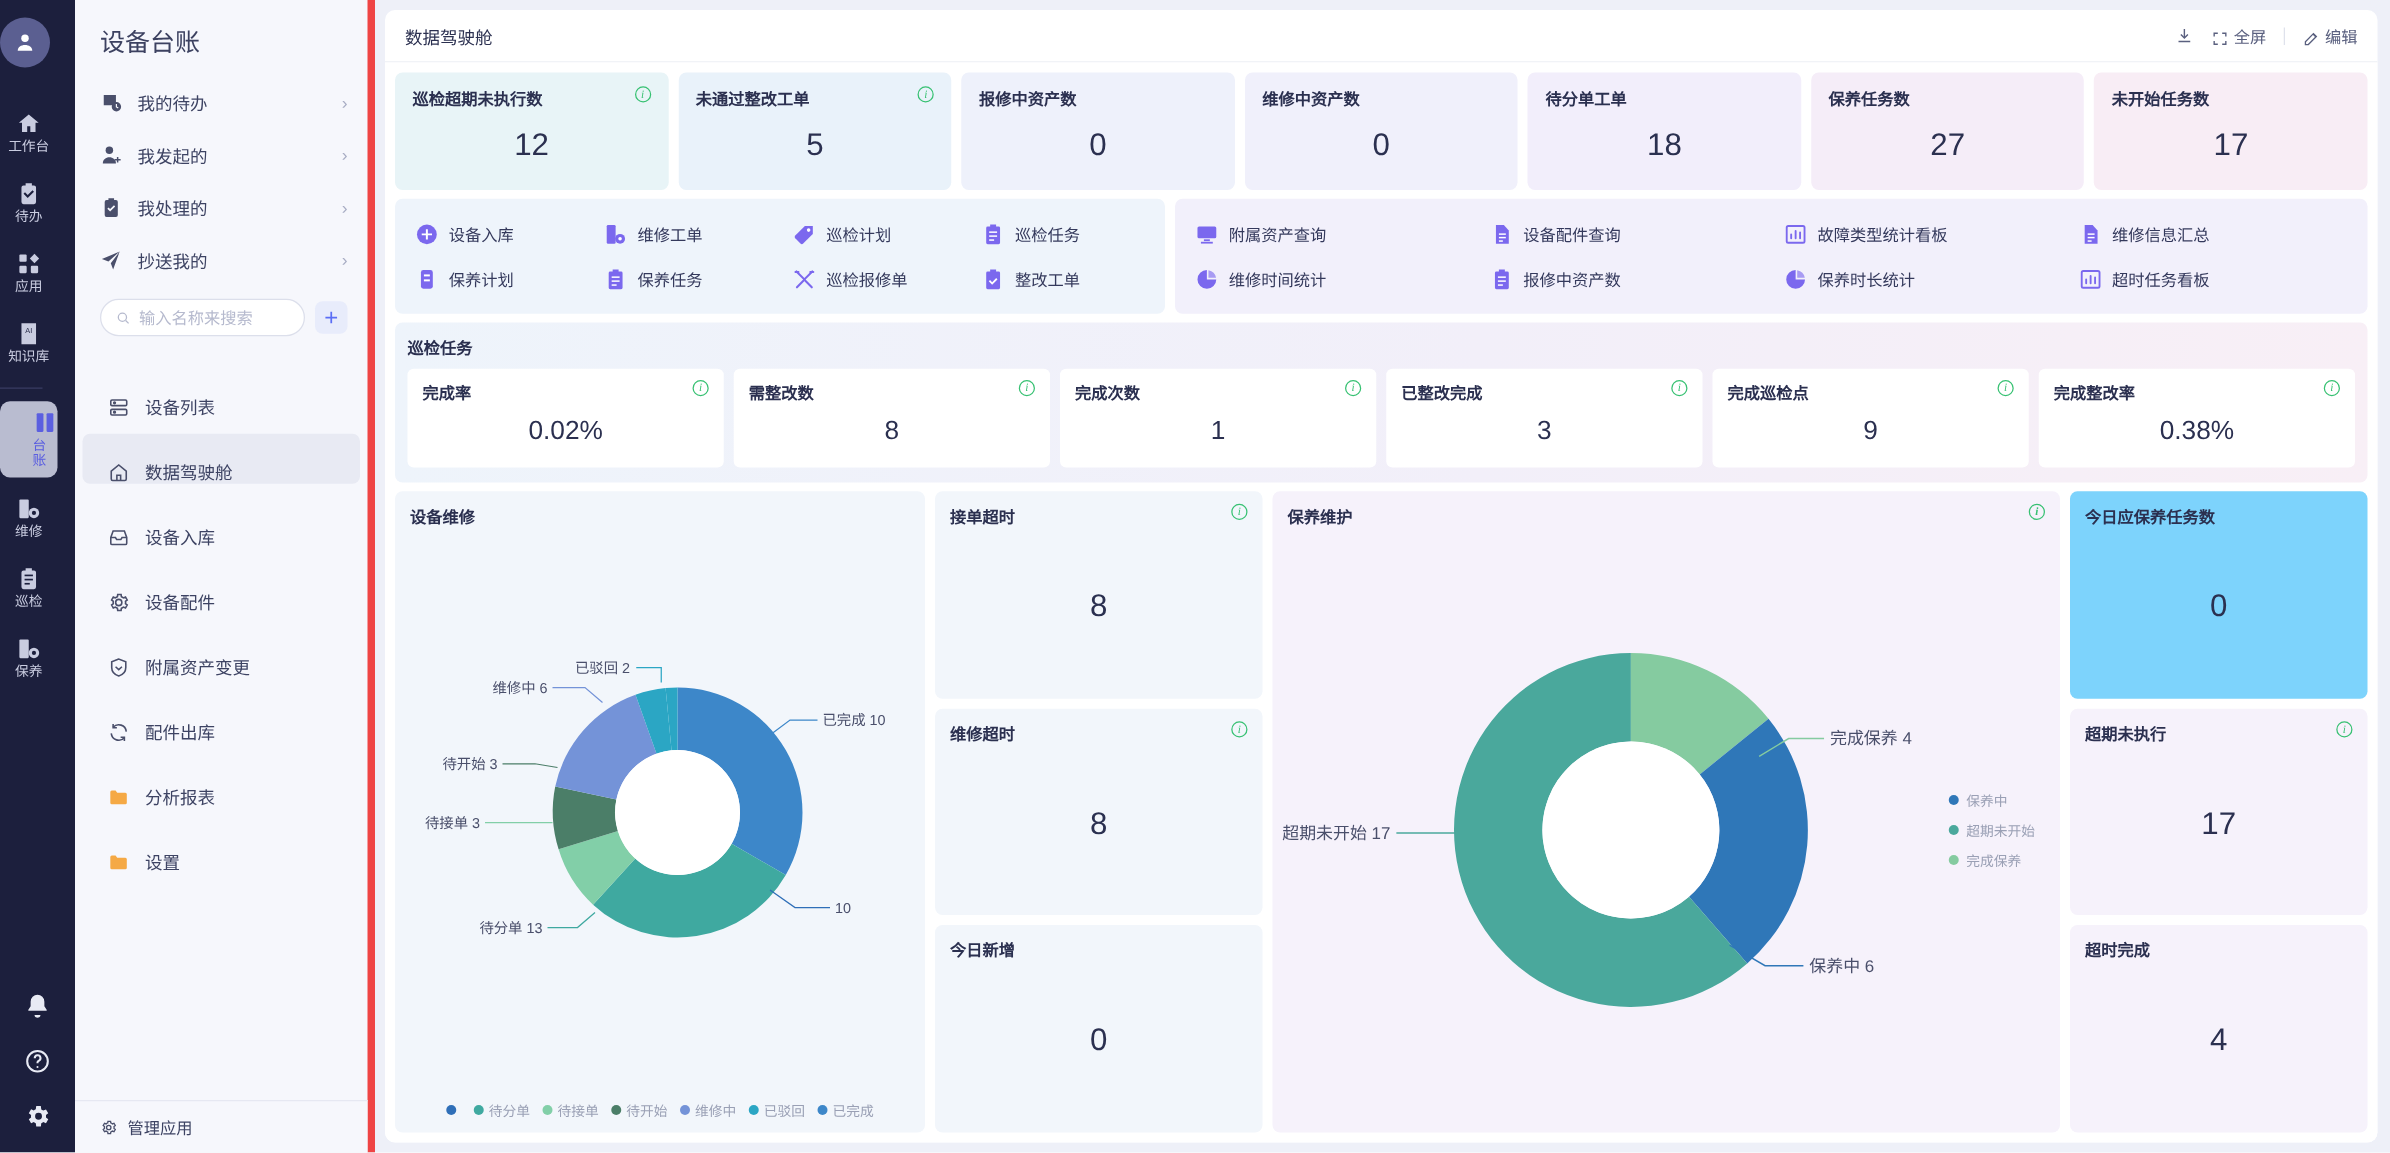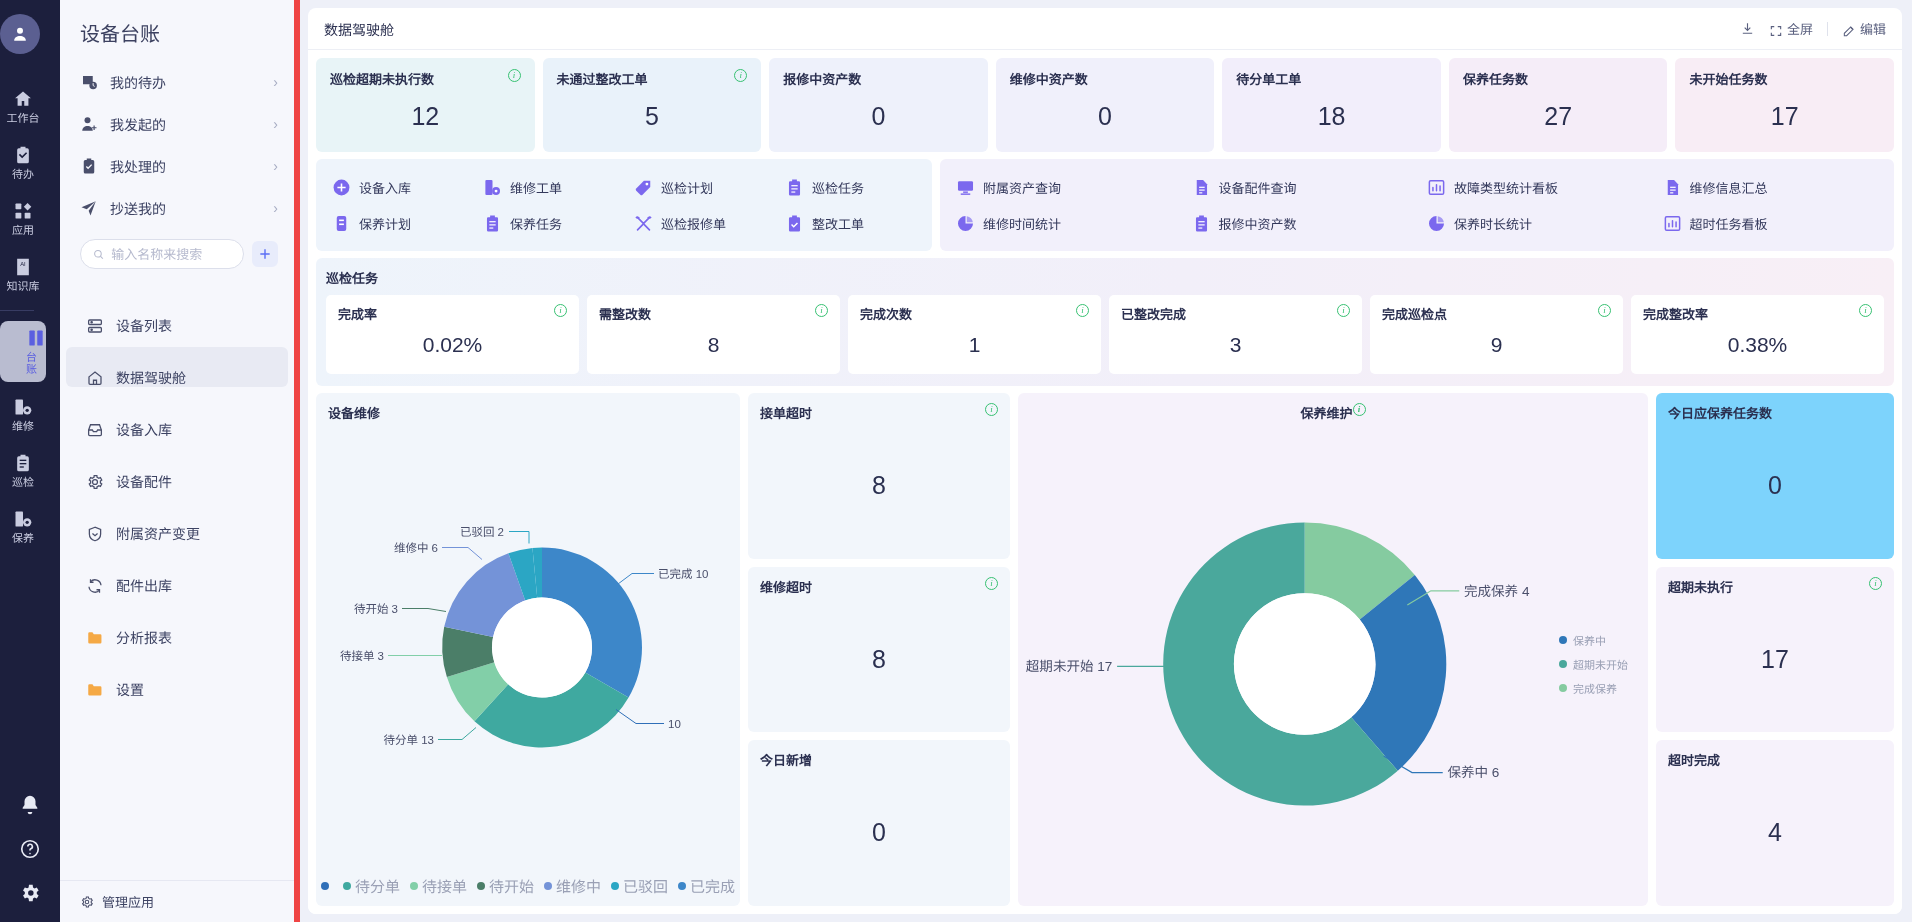--- a/index.html
+++ b/index.html
@@ -138,35 +138,35 @@
   .insp-card .k-label{font-size:13px;font-weight:bold;color:#2b3050;flex:1;}
   .insp-card .k-val{flex:1;display:flex;align-items:center;justify-content:center;
     font-size:21px;color:#2b3050;font-weight:300;padding-bottom:8px;}
 
   
   .bottom{flex:1;display:flex;gap:8px;min-height:0;}
   .card{border-radius:6px;position:relative;overflow:hidden;}
   .card-title{font-size:13px;font-weight:bold;color:#2b3050;padding:10px 12px 0;}
   .c-repair{flex:0 0 424px;display:flex;flex-direction:column;}
   .c-mid{flex:0 0 262px;display:flex;flex-direction:column;gap:8px;}
-  .c-maint{flex:1;display:flex;flex-direction:column;align-items:center;}
+  .c-maint{flex:1;display:flex;flex-direction:column;}
   .c-right{flex:0 0 238px;display:flex;flex-direction:column;gap:8px;}
 
   .mini{
     border-radius:6px;flex:1;padding:10px 12px 0;display:flex;flex-direction:column;
   }
   .mini .m-top{display:flex;align-items:flex-start;}
   .mini .m-label{font-size:13px;font-weight:bold;color:#2b3050;flex:1;}
   .mini .m-val{flex:1;display:flex;align-items:center;justify-content:center;
     font-size:25px;color:#2b3050;font-weight:300;padding-bottom:10px;}
 
   .chart-wrap{flex:1;position:relative;min-height:0;}
   .legend-row{
     display:flex;align-items:center;justify-content:center;gap:10px;
-    padding:6px 0 10px;font-size:15px;color:#9aa0b5;flex-wrap:wrap;
+    padding:6px 0 10px;font-size:11px;color:#9aa0b5;flex-wrap:wrap;
   }
   .legend-row .lg{display:flex;align-items:center;gap:4px;}
   .dot{width:8px;height:8px;border-radius:50%;display:inline-block;}
   .legend-col{
     position:absolute;right:20px;top:50%;transform:translateY(-50%);
     display:flex;flex-direction:column;gap:8px;font-size:11px;color:#9aa0b5;
   }
   .legend-col .lg{display:flex;align-items:center;gap:6px;}
   svg{display:block;}
   .ch-lbl{font-size:11.5px;fill:#4a4f6b;font-family:"Liberation Sans",sans-serif;}

